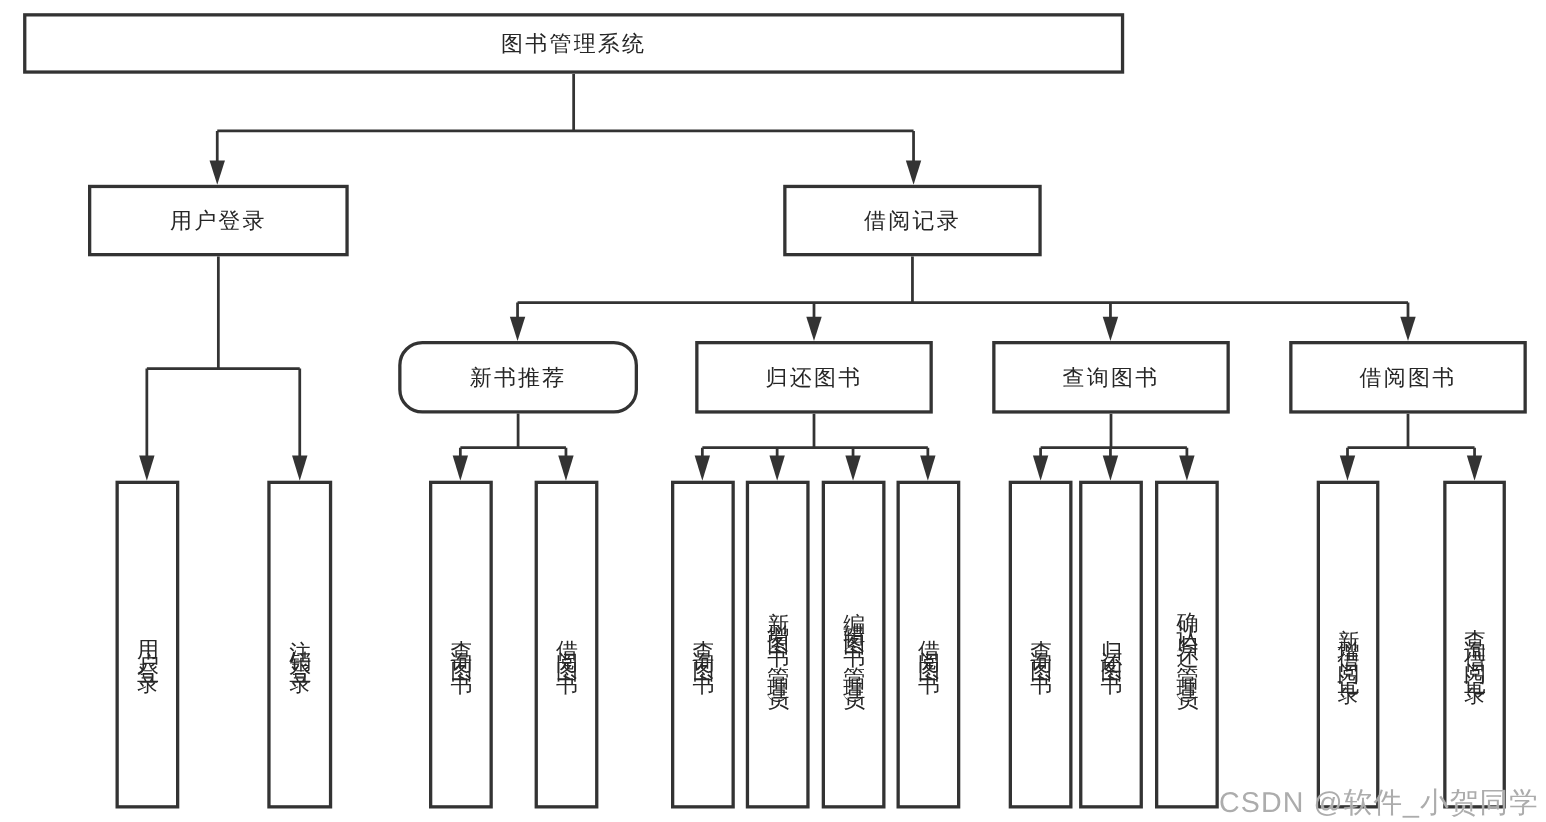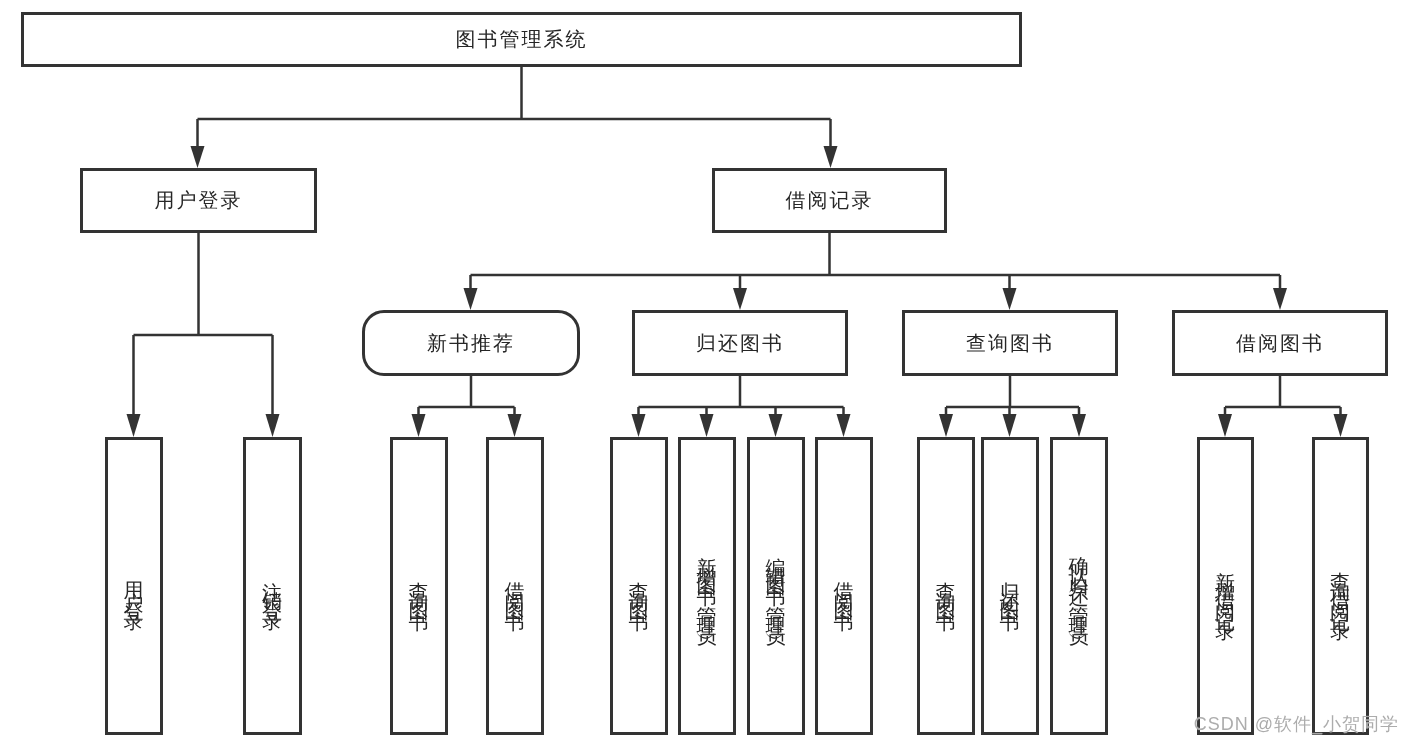--- a/index.html
+++ b/index.html
@@ -23,21 +23,21 @@
     top:437px;height:298px;width:58px;
     display:flex;align-items:center;justify-content:center;
     color:#262626;font-size:20px;
   }
   .leaf span{
     writing-mode:vertical-rl;text-orientation:mixed;
     letter-spacing:10px;line-height:1;display:block;
   }
   .watermark{
     position:absolute;z-index:6;right:6px;top:712px;
-    font-size:18px;color:rgba(158,158,158,0.85);
+    font-size:26px;color:rgba(158,158,158,0.85);
     letter-spacing:1px;white-space:nowrap;
     text-shadow:0 0 1px #ffffff;
   }
 </style>
 </head>
 <body>
 
 <div id="stage">
 
   <svg class="connectors" width="1405" height="747" viewBox="0 0 1405 747">

